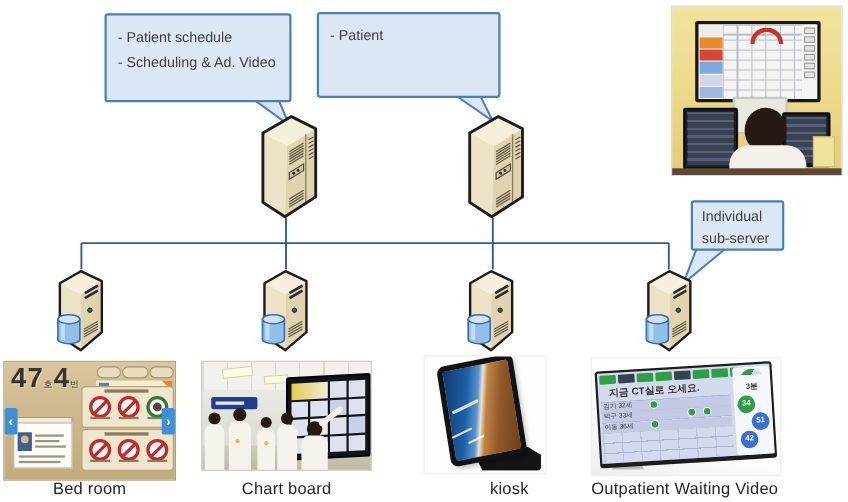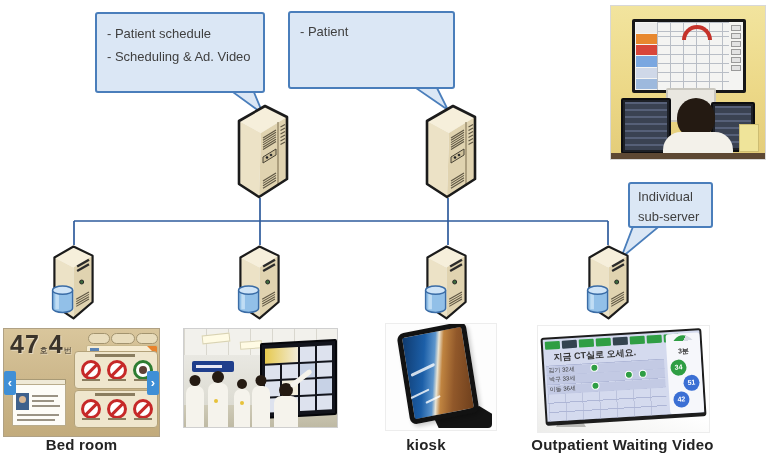--- a/index.html
+++ b/index.html
@@ -33,21 +33,21 @@
   .wd-right div{width:10px;height:6px;background:#e3e3e3;border:1px solid #9a9a9a;margin:1px 0;box-sizing:border-box;}
   .mon{background:#1d2026;border:2px solid #0c0d10;border-radius:2px;}
   .mon .scr{position:absolute;inset:2px;background:#3a4252;
       background-image:repeating-linear-gradient(#566078 0 2px,transparent 2px 7px);}
   .head{background:#241a12;border-radius:50% 50% 46% 46%;}
   .shirt{background:#f3f1ea;border-radius:18px 18px 0 0;}
   .deskfront{background:#5d4833;}
   
   .device{position:absolute;z-index:2;overflow:hidden;box-sizing:border-box;}
   .dev-label{position:absolute;z-index:3;top:436px;height:19px;text-align:center;
-      font-size:15px;font-weight:bold;color:#242424;letter-spacing:0.2px;}
+      font-size:15px;font-weight:normal;color:#242424;letter-spacing:0.2px;}
   
   #bedroom{left:3px;top:328px;width:157px;height:109px;
       background:linear-gradient(180deg,#d9c69c 0%,#cdb88c 45%,#c2ab7c 100%);
       border:1px solid #b0a184;}
   #br-num{left:6px;top:1px;font-weight:bold;color:#3a332a;font-size:25px;
       text-shadow:1px 1px 0 #fff6;letter-spacing:1px;}
   #br-num .suf{font-size:8px;font-weight:normal;}
   .br-pill{position:absolute;background:#e9ddbd;border:1px solid #a3946f;border-radius:7px;height:9px;}
   #br-tag{left:82px;top:16px;width:70px;height:15px;background:#f6ecd2;border:1px solid #c9b98e;
       border-radius:2px;display:flex;align-items:center;overflow:hidden;}
@@ -371,30 +371,31 @@
     <div class="fig" style="left:68px;top:46px;width:18px;height:54px">
       <div class="h" style="width:11px;height:11px"></div>
       <div class="b" style="width:18px;height:43px"></div>
     </div>
     <div class="fig" style="left:90px;top:54px;width:24px;height:46px">
       <div class="h" style="width:14px;height:14px"></div>
       <div class="b" style="width:24px;height:33px"></div>
     </div>
     <div id="cb-arm" class="abs"></div>
   </div>
+  <div class="dev-label" style="left:183px;width:155px">Chart board</div>
 
   <div id="kiosk" class="device">
     <div id="kiosk-base" class="abs"></div>
     <div id="kiosk-screen" class="abs">
       <div class="wave" style="left:14px;top:22px;width:3px;height:26px"></div>
       <div class="wave" style="left:8px;top:48px;width:2px;height:20px"></div>
       <div class="wave" style="left:20px;top:58px;width:2px;height:16px"></div>
     </div>
   </div>
-  <div class="dev-label" style="left:370px;width:112px">kiosk</div>
+  <div class="dev-label" style="left:407px;width:112px">kiosk</div>
 
   <div id="outpatient" class="device">
     <div id="op-stand" class="abs"></div>
     <div id="op-display" class="abs">
       <div id="op-tabs">
         <div></div>
           <div></div>
           <div></div>
         <div></div>
           <div></div>

